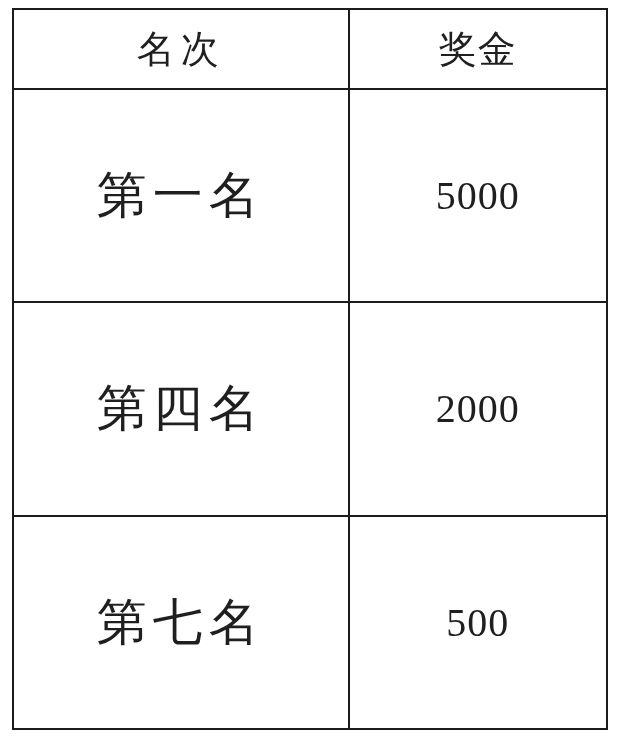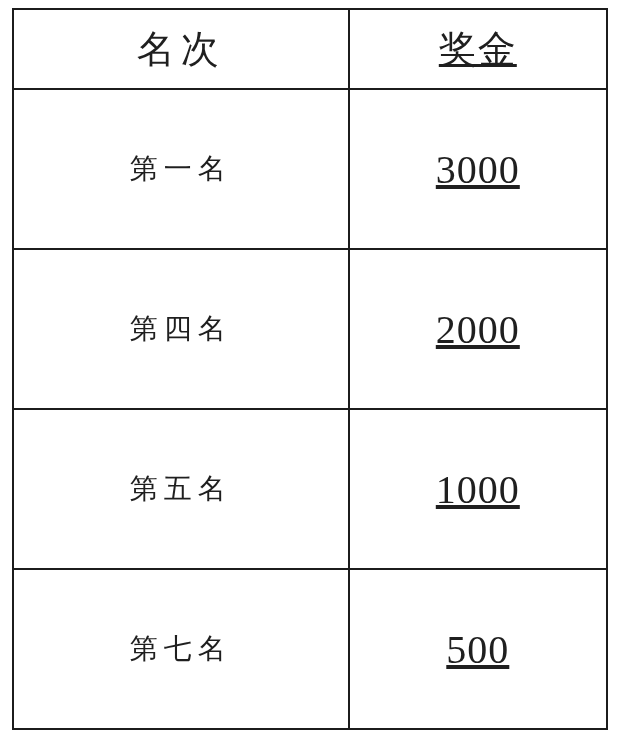--- a/index.html
+++ b/index.html
@@ -31,27 +31,26 @@
   table.prize-table td {
     border: 2px solid #1c1c1c;
     text-align: center;
     vertical-align: middle;
     font-weight: normal;
     padding: 0;
   }
   col.col-rank  { width: 56.5%; }
   col.col-prize { width: 43.5%; }
   .rank-cell, .header-cell-rank {
-    font-size: 28px;
+    font-size: 50px;
     letter-spacing: 6px;
   }
   .prize-cell, .header-cell-prize {
     font-size: 40px;
     letter-spacing: 1px;
-    text-decoration: underline;
   }
   .header-cell-rank, .header-cell-prize {
     font-size: 38px;
   }
   tr {
     height: 80px;
   }
 </style>
 </head>
 <body>
@@ -64,29 +63,25 @@
     </colgroup>
     <thead>
       <tr>
         <th class="header-cell-rank">名次</th>
         <th class="header-cell-prize">奖金</th>
       </tr>
     </thead>
     <tbody>
       <tr>
         <td class="rank-cell">第一名</td>
-        <td class="prize-cell">3000</td>
+        <td class="prize-cell">5000</td>
       </tr>
       <tr>
         <td class="rank-cell">第四名</td>
         <td class="prize-cell">2000</td>
-      </tr>
-      <tr>
-        <td class="rank-cell">第五名</td>
-        <td class="prize-cell">1000</td>
       </tr>
       <tr>
         <td class="rank-cell">第七名</td>
         <td class="prize-cell">500</td>
       </tr>
     </tbody>
   </table>
 </div>
 
 </body></html>

